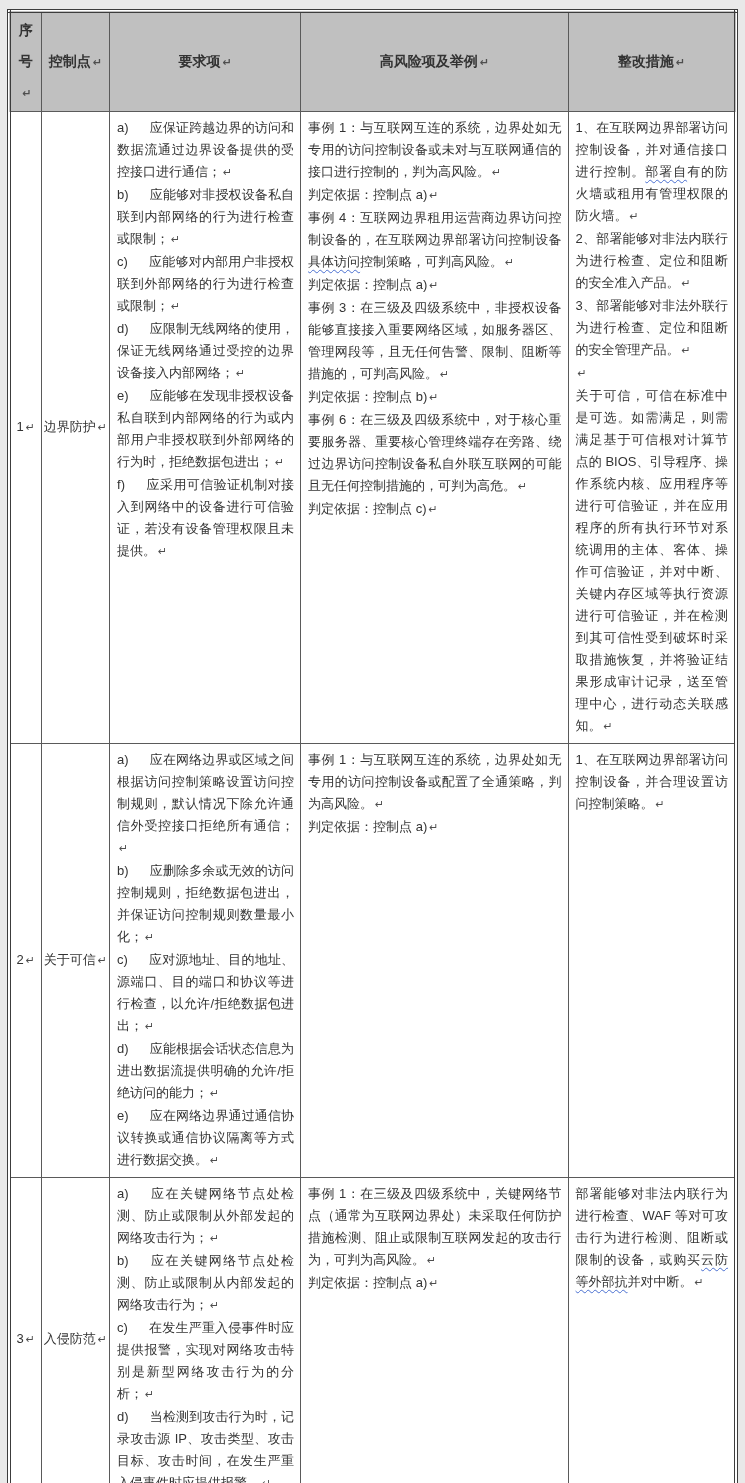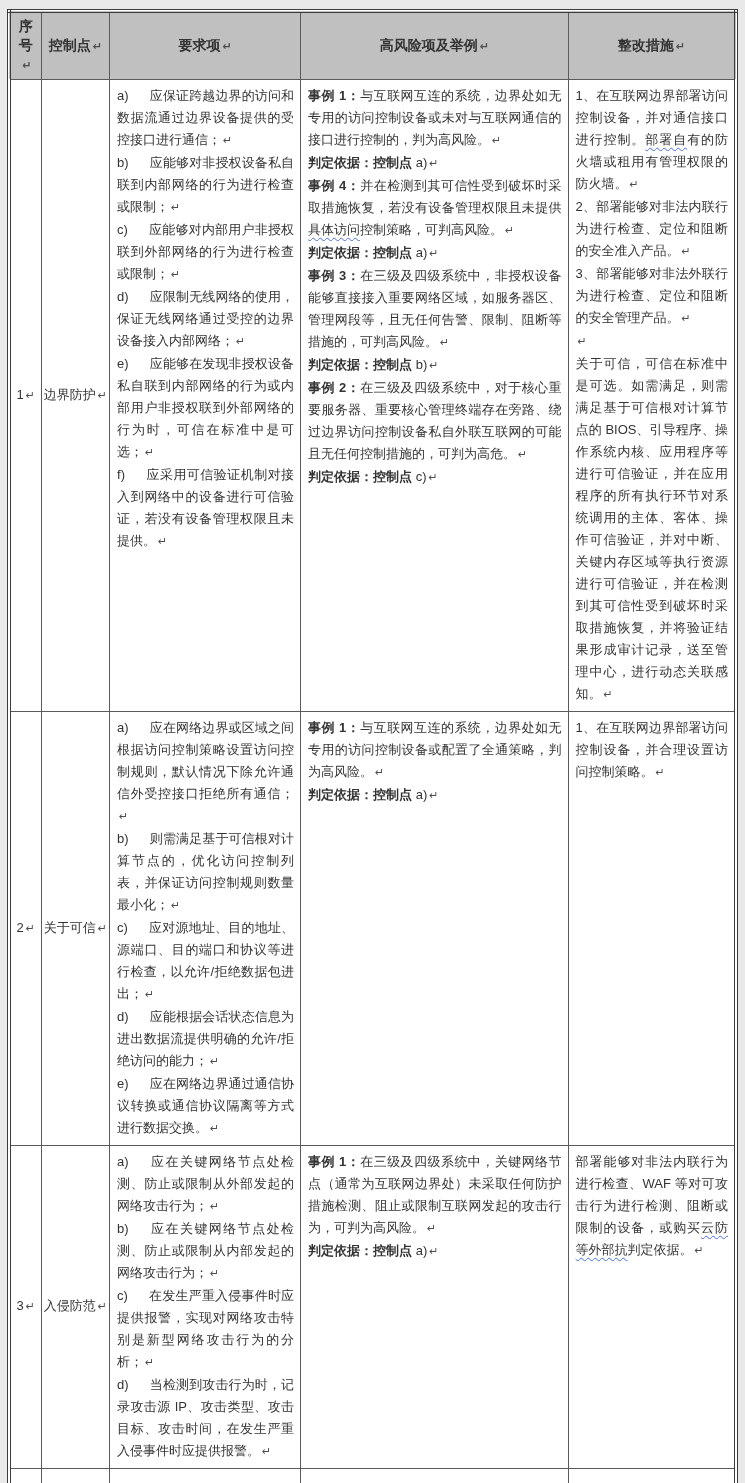--- a/index.html
+++ b/index.html
@@ -22,21 +22,21 @@
   col.c3 { width:266px; }
   col.c4 { width:167px; }
   th, td {
     border: 1px solid var(--border, #5a5a5a);
     color: var(--text, #333333);
   }
   th {
     background: var(--header-bg, #c0c0c0);
     font-weight: bold;
     font-size: 14px;
-    line-height: 19px;
+    line-height: 31px;
     text-align: center;
     vertical-align: middle;
     height: 68px;
     padding: 2px 3px;
   }
   td {
     font-size: 13px;
     line-height: 22px;
     vertical-align: top;
     padding: 5px 6px 5px 7px;
@@ -47,21 +47,21 @@
     vertical-align: middle;
     padding: 2px 1px;
   }
   
   tr.row-0 td { height: 520px; }
   tr.row-1 td { height: 344px; }
   tr.row-2 td { height: 277px; }
   tr.row-3 td { height: 242px; }
   .para { margin:0; }
   .plabel { margin-right: 21px; }
-  .seg-bold { font-weight: bold; }
+  .seg-bold { font-weight: normal; }
   .seg-wavy {
     text-decoration: underline;
     text-decoration-style: wavy;
     text-decoration-color: var(--wavy, #4a6fd0);
     text-decoration-thickness: 1px;
     text-underline-offset: 3px;
   }
   .pmark {
     color: #4e4e4e;
     font-size: 11px;
@@ -96,51 +96,51 @@
             <div class="para"><span class="seg">1</span><span class="pmark">↵</span></div>
           </td>
           <td class="center-cell">
             <div class="para"><span class="seg">边界防护</span><span class="pmark">↵</span></div>
           </td>
           <td>
             <div class="para"><span class="plabel">a)</span><span class="seg">应保证跨越边界的访问和数据流通过边界设备提供的受控接口进行通信；</span><span class="pmark">↵</span></div>
             <div class="para"><span class="plabel">b)</span><span class="seg">应能够对非授权设备私自联到内部网络的行为进行检查或限制；</span><span class="pmark">↵</span></div>
             <div class="para"><span class="plabel">c)</span><span class="seg">应能够对内部用户非授权联到外部网络的行为进行检查或限制；</span><span class="pmark">↵</span></div>
             <div class="para"><span class="plabel">d)</span><span class="seg">应限制无线网络的使用，保证无线网络通过受控的边界设备接入内部网络；</span><span class="pmark">↵</span></div>
-            <div class="para"><span class="plabel">e)</span><span class="seg">应能够在发现非授权设备私自联到内部网络的行为或内部用户非授权联到外部网络的行为时，可信在标准中是可选；</span><span class="pmark">↵</span></div>
+            <div class="para"><span class="plabel">e)</span><span class="seg">应能够在发现非授权设备私自联到内部网络的行为或内部用户非授权联到外部网络的行为时，拒绝数据包进出；</span><span class="pmark">↵</span></div>
             <div class="para"><span class="plabel">f)</span><span class="seg">应采用可信验证机制对接入到网络中的设备进行可信验证，若没有设备管理权限且未提供。</span><span class="pmark">↵</span></div>
           </td>
           <td>
             <div class="para"><span class="seg seg-bold">事例 1：</span><span class="seg">与互联网互连的系统，边界处如无专用的访问控制设备或未对与互联网通信的接口进行控制的，判为高风险。</span><span class="pmark">↵</span></div>
             <div class="para"><span class="seg seg-bold">判定依据：控制点 </span><span class="seg">a)</span><span class="pmark">↵</span></div>
-            <div class="para"><span class="seg seg-bold">事例 4：</span><span class="seg">并在检测到其可信性受到破坏时采取措施恢复，若没有设备管理权限且未提供</span><span class="seg seg-wavy">具体访问</span><span class="seg">控制策略，可判高风险。</span><span class="pmark">↵</span></div>
+            <div class="para"><span class="seg seg-bold">事例 4：</span><span class="seg">互联网边界租用运营商边界访问控制设备的，在互联网边界部署访问控制设备</span><span class="seg seg-wavy">具体访问</span><span class="seg">控制策略，可判高风险。</span><span class="pmark">↵</span></div>
             <div class="para"><span class="seg seg-bold">判定依据：控制点 </span><span class="seg">a)</span><span class="pmark">↵</span></div>
             <div class="para"><span class="seg seg-bold">事例 3：</span><span class="seg">在三级及四级系统中，非授权设备能够直接接入重要网络区域，如服务器区、管理网段等，且无任何告警、限制、阻断等措施的，可判高风险。</span><span class="pmark">↵</span></div>
             <div class="para"><span class="seg seg-bold">判定依据：控制点 </span><span class="seg">b)</span><span class="pmark">↵</span></div>
-            <div class="para"><span class="seg seg-bold">事例 2：</span><span class="seg">在三级及四级系统中，对于核心重要服务器、重要核心管理终端存在旁路、绕过边界访问控制设备私自外联互联网的可能且无任何控制措施的，可判为高危。</span><span class="pmark">↵</span></div>
+            <div class="para"><span class="seg seg-bold">事例 6：</span><span class="seg">在三级及四级系统中，对于核心重要服务器、重要核心管理终端存在旁路、绕过边界访问控制设备私自外联互联网的可能且无任何控制措施的，可判为高危。</span><span class="pmark">↵</span></div>
             <div class="para"><span class="seg seg-bold">判定依据：控制点 </span><span class="seg">c)</span><span class="pmark">↵</span></div>
           </td>
           <td>
             <div class="para"><span class="seg">1、在互联网边界部署访问控制设备，并对通信接口进行控制。</span><span class="seg seg-wavy">部署自</span><span class="seg">有的防火墙或租用有管理权限的防火墙。</span><span class="pmark">↵</span></div>
             <div class="para"><span class="seg">2、部署能够对非法内联行为进行检查、定位和阻断的安全准入产品。</span><span class="pmark">↵</span></div>
             <div class="para"><span class="seg">3、部署能够对非法外联行为进行检查、定位和阻断的安全管理产品。</span><span class="pmark">↵</span></div>
             <div class="para"><span class="pmark">↵</span></div>
             <div class="para"><span class="seg">关于可信，可信在标准中是可选。如需满足，则需满足基于可信根对计算节点的 BIOS、引导程序、操作系统内核、应用程序等进行可信验证，并在应用程序的所有执行环节对系统调用的主体、客体、操作可信验证，并对中断、关键内存区域等执行资源 进行可信验证，并在检测到其可信性受到破坏时采取措施恢复，并将验证结果形成审计记录，送至管理中心，进行动态关联感知。</span><span class="pmark">↵</span></div>
           </td>
         </tr>
         <tr class="row-1">
           <td class="center-cell">
             <div class="para"><span class="seg">2</span><span class="pmark">↵</span></div>
           </td>
           <td class="center-cell">
             <div class="para"><span class="seg">关于可信</span><span class="pmark">↵</span></div>
           </td>
           <td>
             <div class="para"><span class="plabel">a)</span><span class="seg">应在网络边界或区域之间根据访问控制策略设置访问控制规则，默认情况下除允许通信外受控接口拒绝所有通信；</span><span class="pmark">↵</span></div>
-            <div class="para"><span class="plabel">b)</span><span class="seg">则需满足基于可信根对计算节点的，优化访问控制列表，并保证访问控制规则数量最小化；</span><span class="pmark">↵</span></div>
+            <div class="para"><span class="plabel">b)</span><span class="seg">应删除多余或无效的访问控制规则，拒绝数据包进出，并保证访问控制规则数量最小化；</span><span class="pmark">↵</span></div>
             <div class="para"><span class="plabel">c)</span><span class="seg">应对源地址、目的地址、源端口、目的端口和协议等进行检查，以允许/拒绝数据包进出；</span><span class="pmark">↵</span></div>
             <div class="para"><span class="plabel">d)</span><span class="seg">应能根据会话状态信息为进出数据流提供明确的允许/拒绝访问的能力；</span><span class="pmark">↵</span></div>
             <div class="para"><span class="plabel">e)</span><span class="seg">应在网络边界通过通信协议转换或通信协议隔离等方式进行数据交换。</span><span class="pmark">↵</span></div>
           </td>
           <td>
             <div class="para"><span class="seg seg-bold">事例 1：</span><span class="seg">与互联网互连的系统，边界处如无专用的访问控制设备或配置了全通策略，判为高风险。</span><span class="pmark">↵</span></div>
             <div class="para"><span class="seg seg-bold">判定依据：控制点 </span><span class="seg">a)</span><span class="pmark">↵</span></div>
           </td>
           <td>
             <div class="para"><span class="seg">1、在互联网边界部署访问控制设备，并合理设置访问控制策略。</span><span class="pmark">↵</span></div>
@@ -157,21 +157,21 @@
             <div class="para"><span class="plabel">a)</span><span class="seg">应在关键网络节点处检测、防止或限制从外部发起的网络攻击行为；</span><span class="pmark">↵</span></div>
             <div class="para"><span class="plabel">b)</span><span class="seg">应在关键网络节点处检测、防止或限制从内部发起的网络攻击行为；</span><span class="pmark">↵</span></div>
             <div class="para"><span class="plabel">c)</span><span class="seg">在发生严重入侵事件时应提供报警，实现对网络攻击特别是新型网络攻击行为的分析；</span><span class="pmark">↵</span></div>
             <div class="para"><span class="plabel">d)</span><span class="seg">当检测到攻击行为时，记录攻击源 IP、攻击类型、攻击目标、攻击时间，在发生严重入侵事件时应提供报警。</span><span class="pmark">↵</span></div>
           </td>
           <td>
             <div class="para"><span class="seg seg-bold">事例 1：</span><span class="seg">在三级及四级系统中，关键网络节点（通常为互联网边界处）未采取任何防护措施检测、阻止或限制互联网发起的攻击行为，可判为高风险。</span><span class="pmark">↵</span></div>
             <div class="para"><span class="seg seg-bold">判定依据：控制点 </span><span class="seg">a)</span><span class="pmark">↵</span></div>
           </td>
           <td>
-            <div class="para"><span class="seg">部署能够对非法内联行为进行检查、WAF 等对可攻击行为进行检测、阻断或限制的设备，或购买</span><span class="seg seg-wavy">云防等外部抗</span><span class="seg">判定依据。</span><span class="pmark">↵</span></div>
+            <div class="para"><span class="seg">部署能够对非法内联行为进行检查、WAF 等对可攻击行为进行检测、阻断或限制的设备，或购买</span><span class="seg seg-wavy">云防等外部抗</span><span class="seg">并对中断。</span><span class="pmark">↵</span></div>
           </td>
         </tr>
         <tr class="row-3">
           <td class="center-cell"></td>
           <td class="center-cell"></td>
           <td>
             <div class="para"></div>
           </td>
           <td>
             <div class="para"></div>

